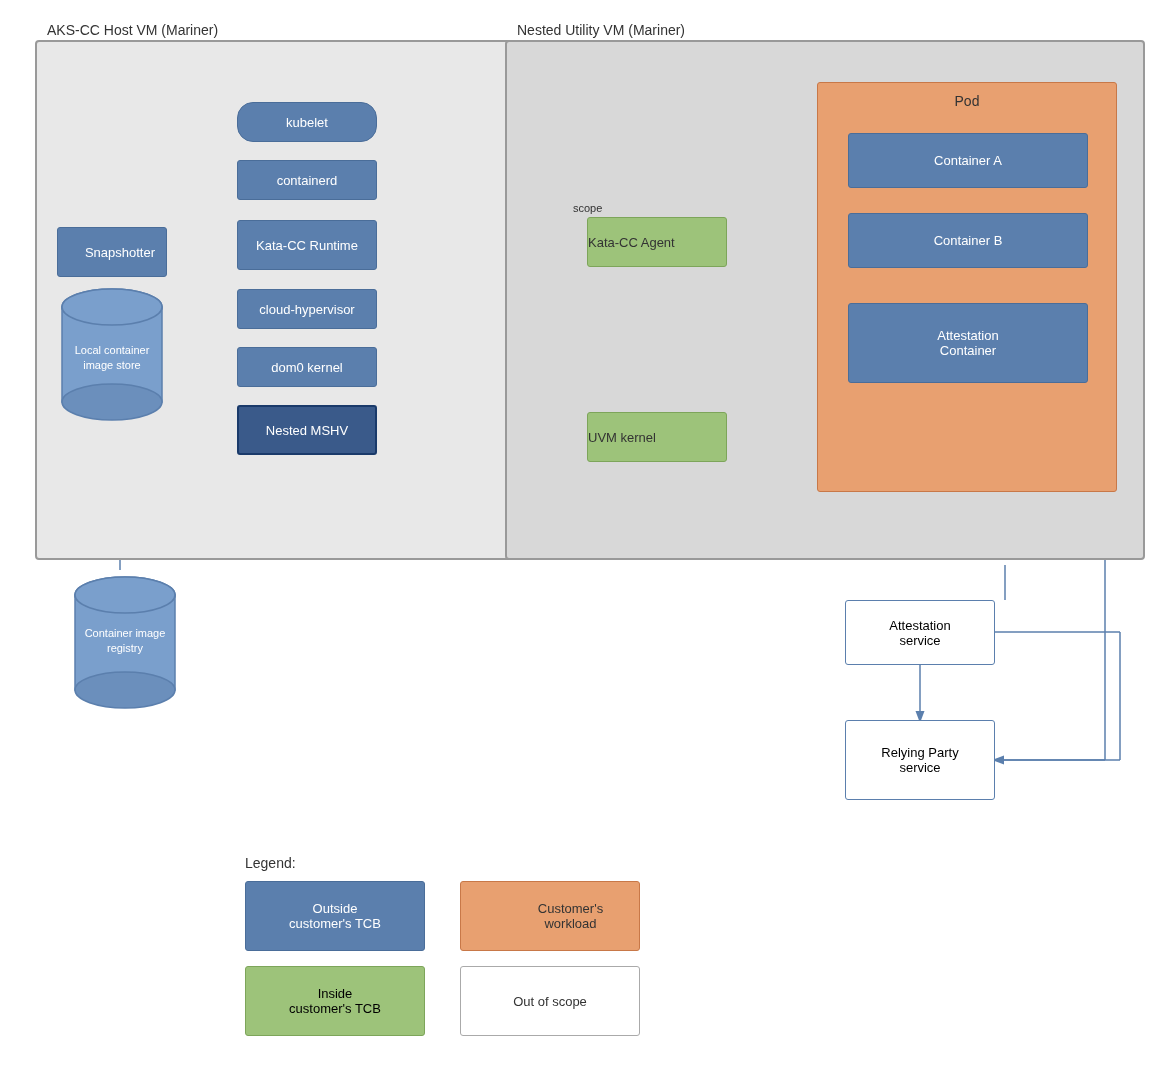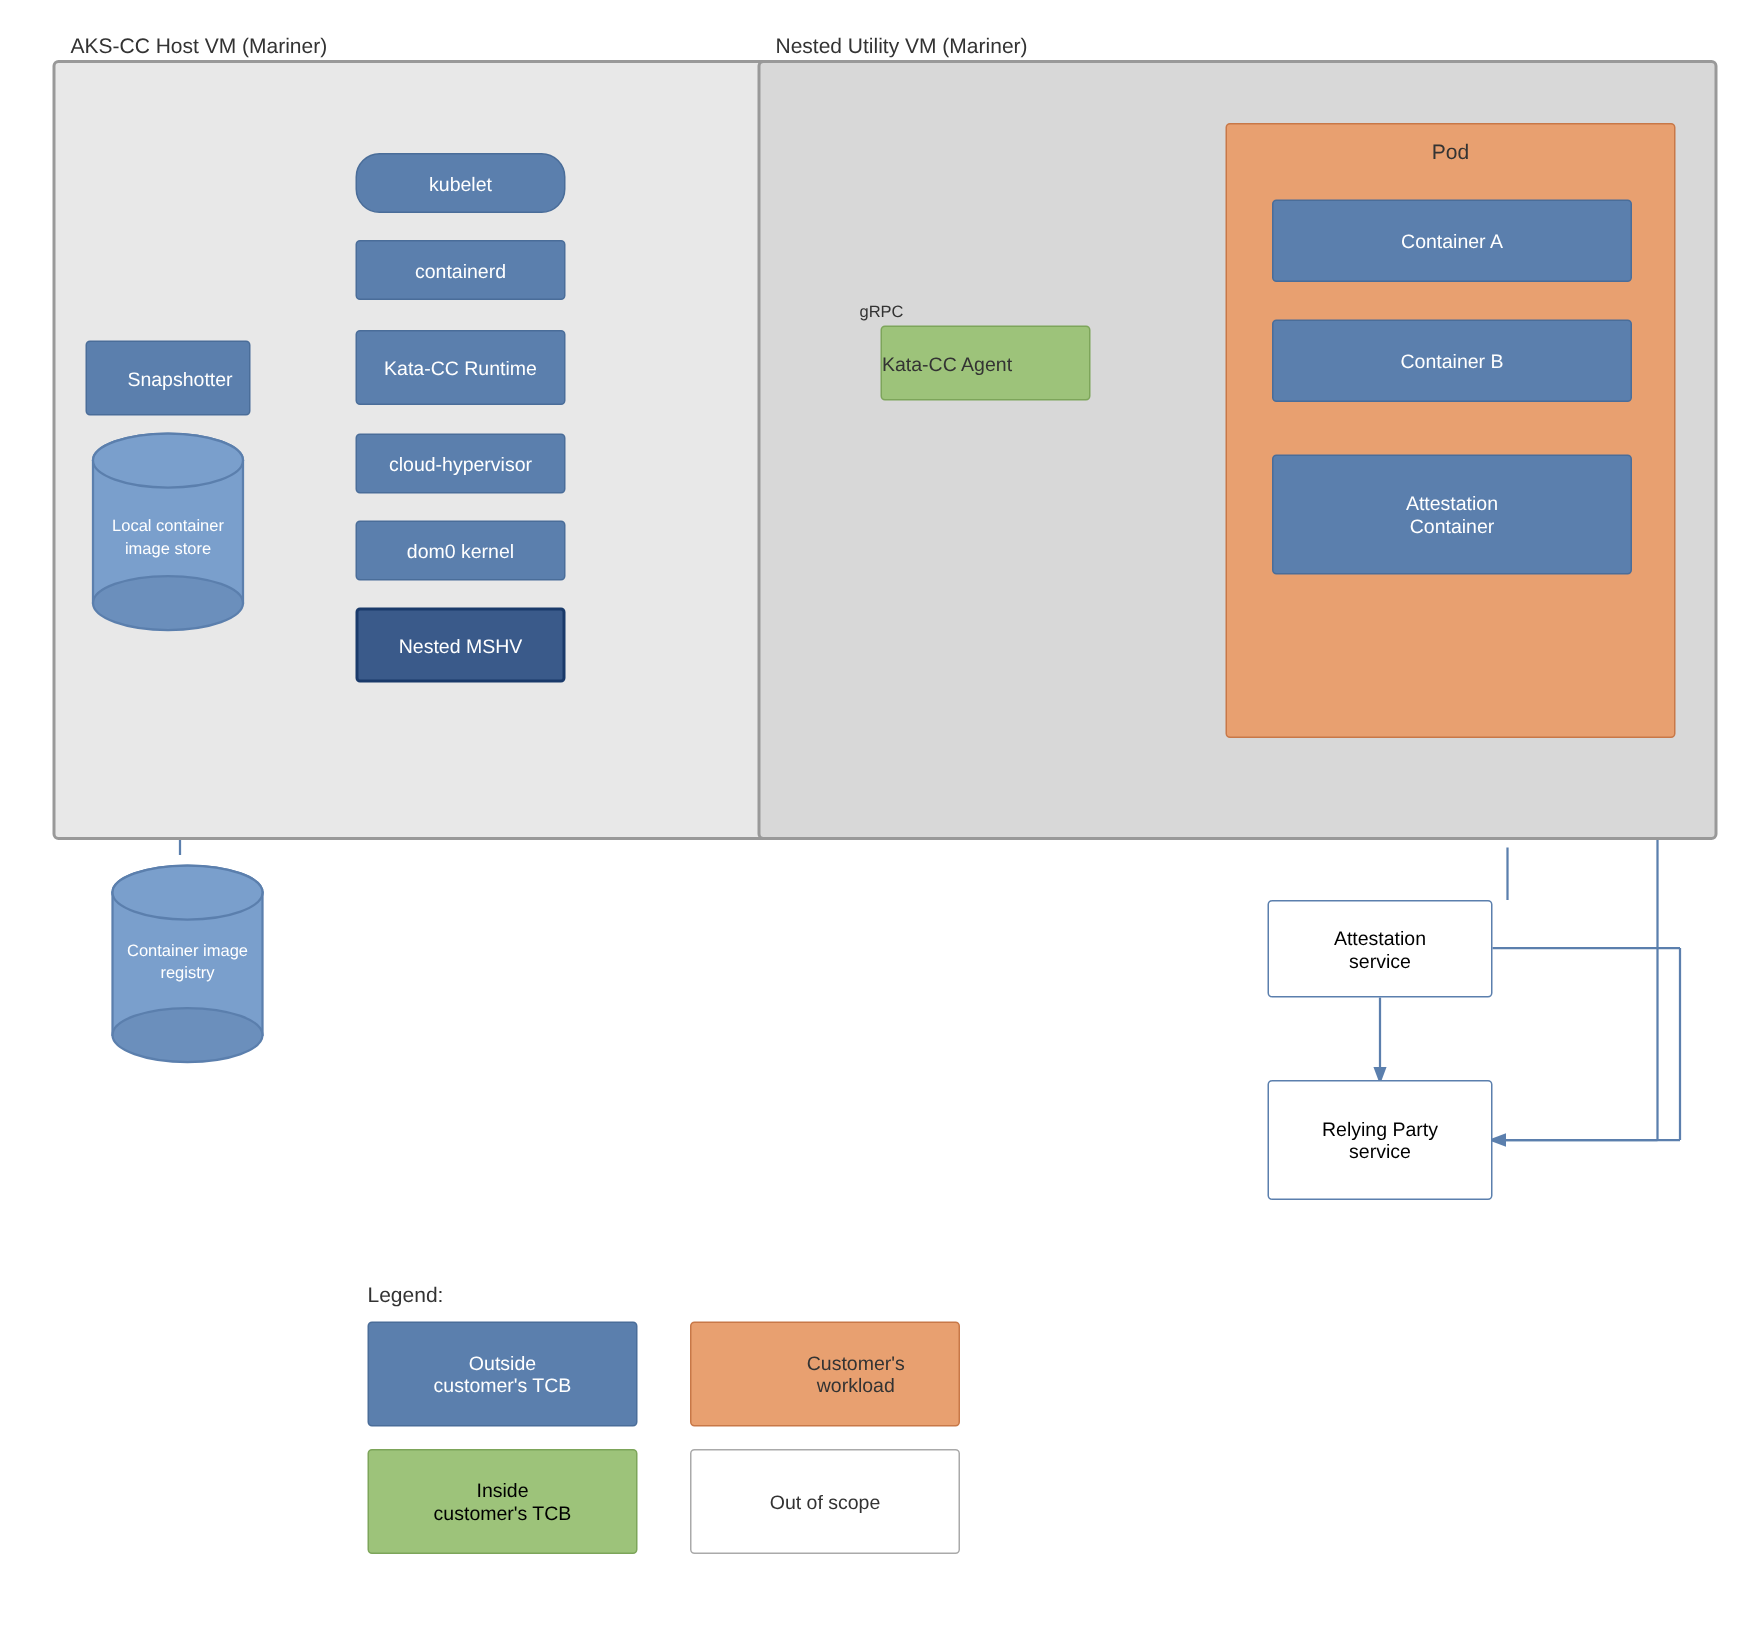--- a/index.html
+++ b/index.html
@@ -394,41 +394,44 @@
 
   </div>
 
   <div class="nested-vm">
     <span class="nested-vm-label">Nested Utility VM (Mariner)</span>
 
     <div class="green-box kata-cc-agent">
       <span>Kata-CC Agent</span>
     </div>
 
+    <div class="green-box uvm-kernel">
+      <span>UVM kernel</span>
+    </div>
 
     <div class="pod-box">
       <span class="pod-label">Pod</span>
 
       <div class="blue-box container-a">
         <span>Container A</span>
       </div>
 
       <div class="blue-box container-b">
         <span>Container B</span>
       </div>
 
       <div class="blue-box attestation-container">
         <span style="white-space: pre-line;">Attestation
 Container</span>
       </div>
     </div>
 
   </div>
 
-  <div class="grpc-label">gRPC</div>
+  <div class="grpc-label">scope</div>
 
   <div class="cylinder-registry">
     <svg viewBox="0 0 110 140" width="110" height="140">
       <ellipse cx="55" cy="25" rx="50" ry="18" fill="#7a9fcc" stroke="#5b7fad" stroke-width="1.5"></ellipse>
       <rect x="5" y="25" width="100" height="95" fill="#7a9fcc" stroke="#5b7fad" stroke-width="1.5"></rect>
       <ellipse cx="55" cy="120" rx="50" ry="18" fill="#6b8fbc" stroke="#5b7fad" stroke-width="1.5"></ellipse>
       <ellipse cx="55" cy="25" rx="50" ry="18" fill="#7a9fcc" stroke="#5b7fad" stroke-width="1.5"></ellipse>
       <text x="55" y="67" text-anchor="middle" fill="white" font-size="11" font-family="Arial">Container image</text>
       <text x="55" y="82" text-anchor="middle" fill="white" font-size="11" font-family="Arial">registry</text>
     </svg>

